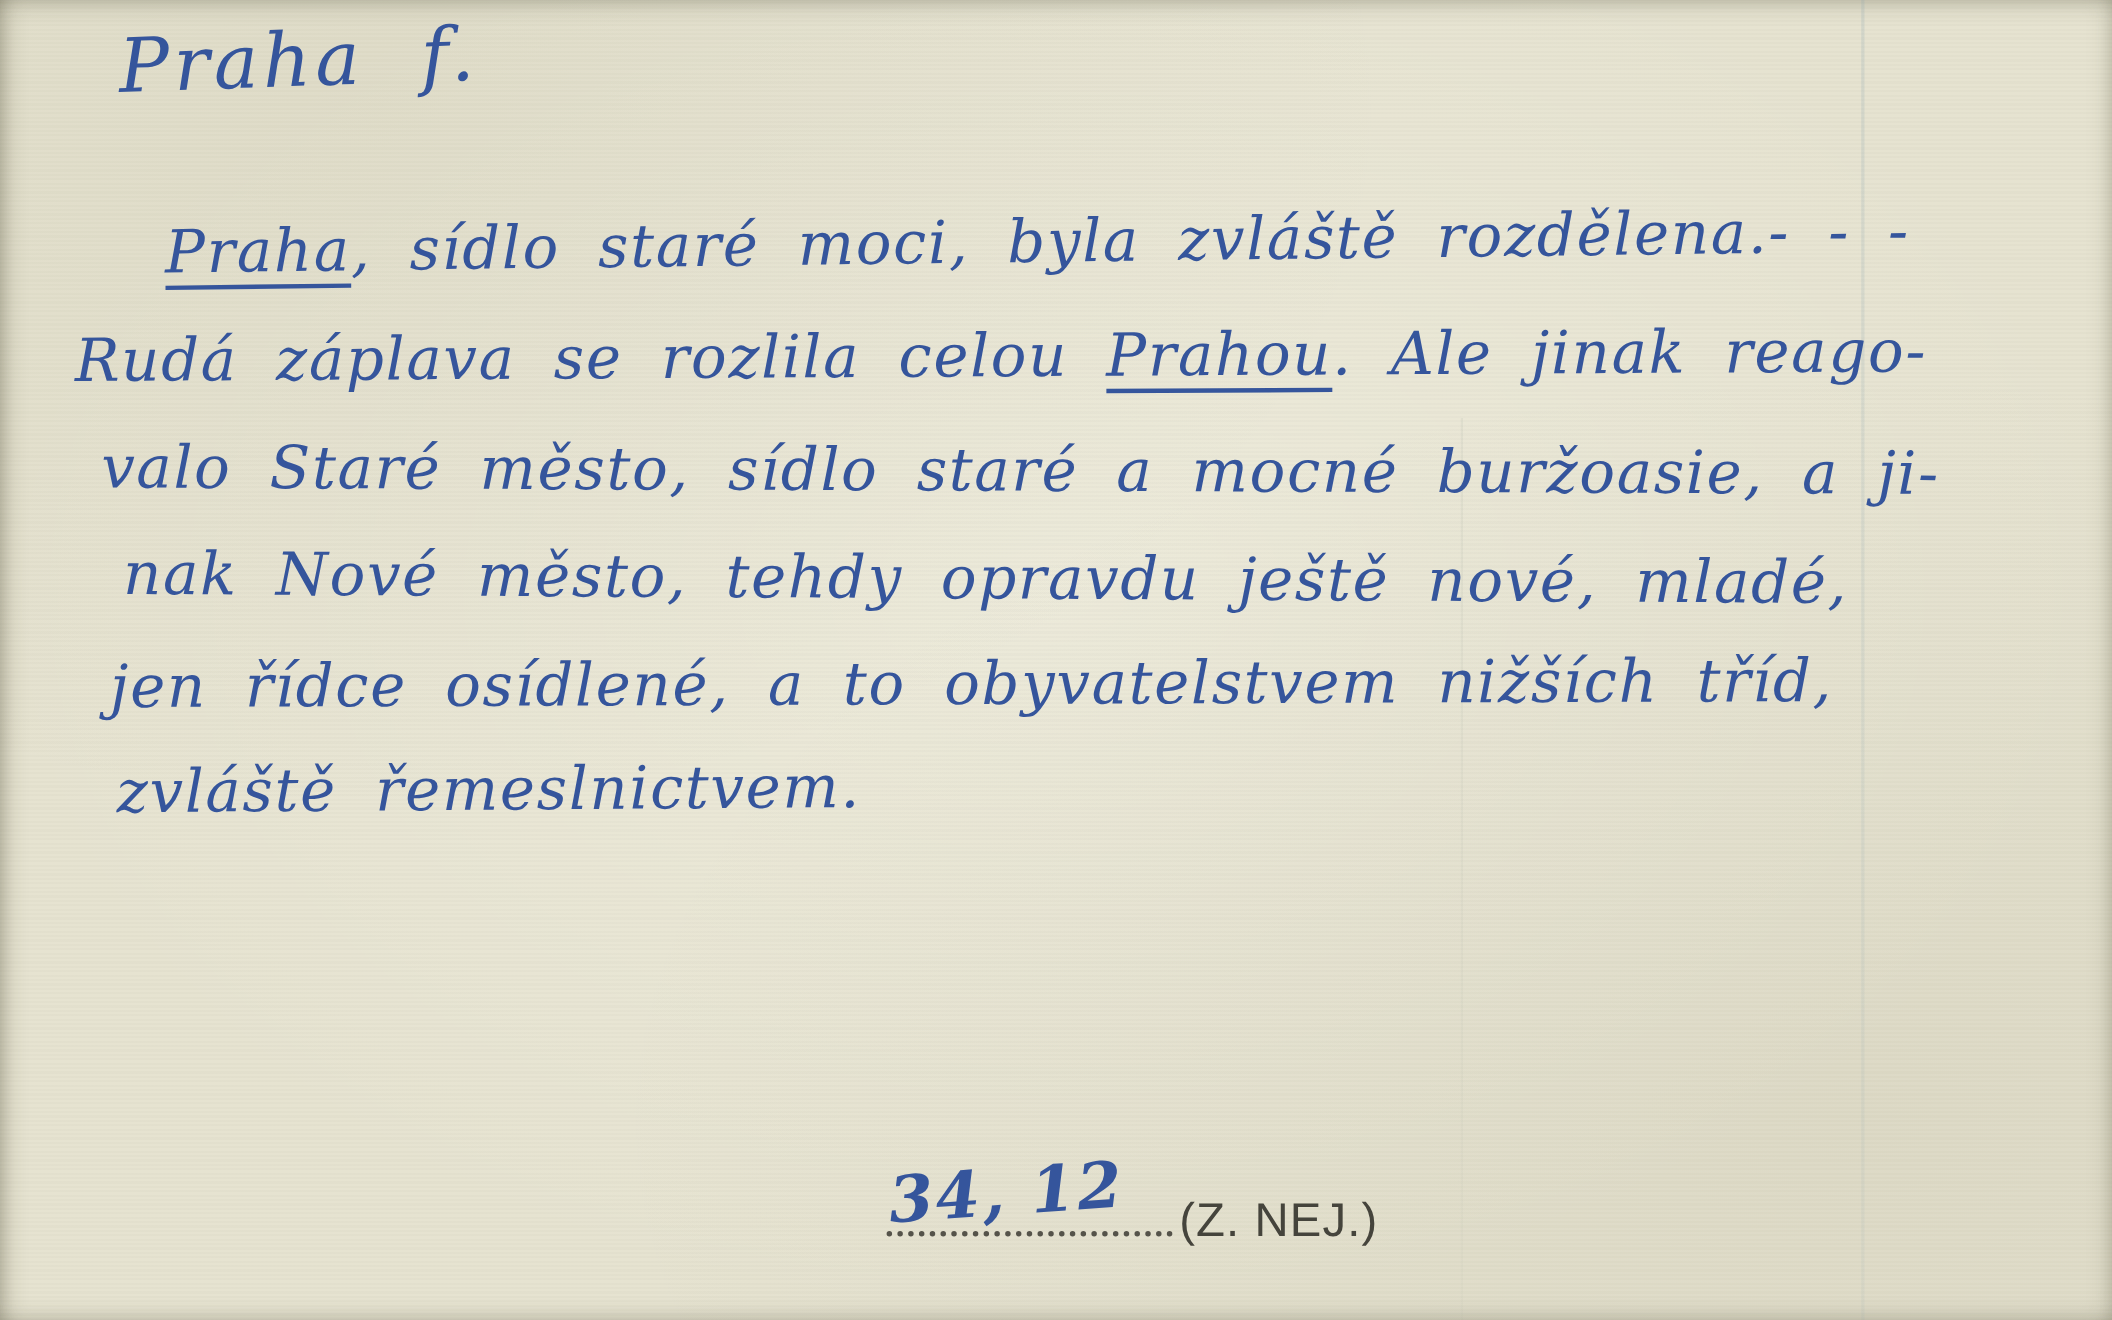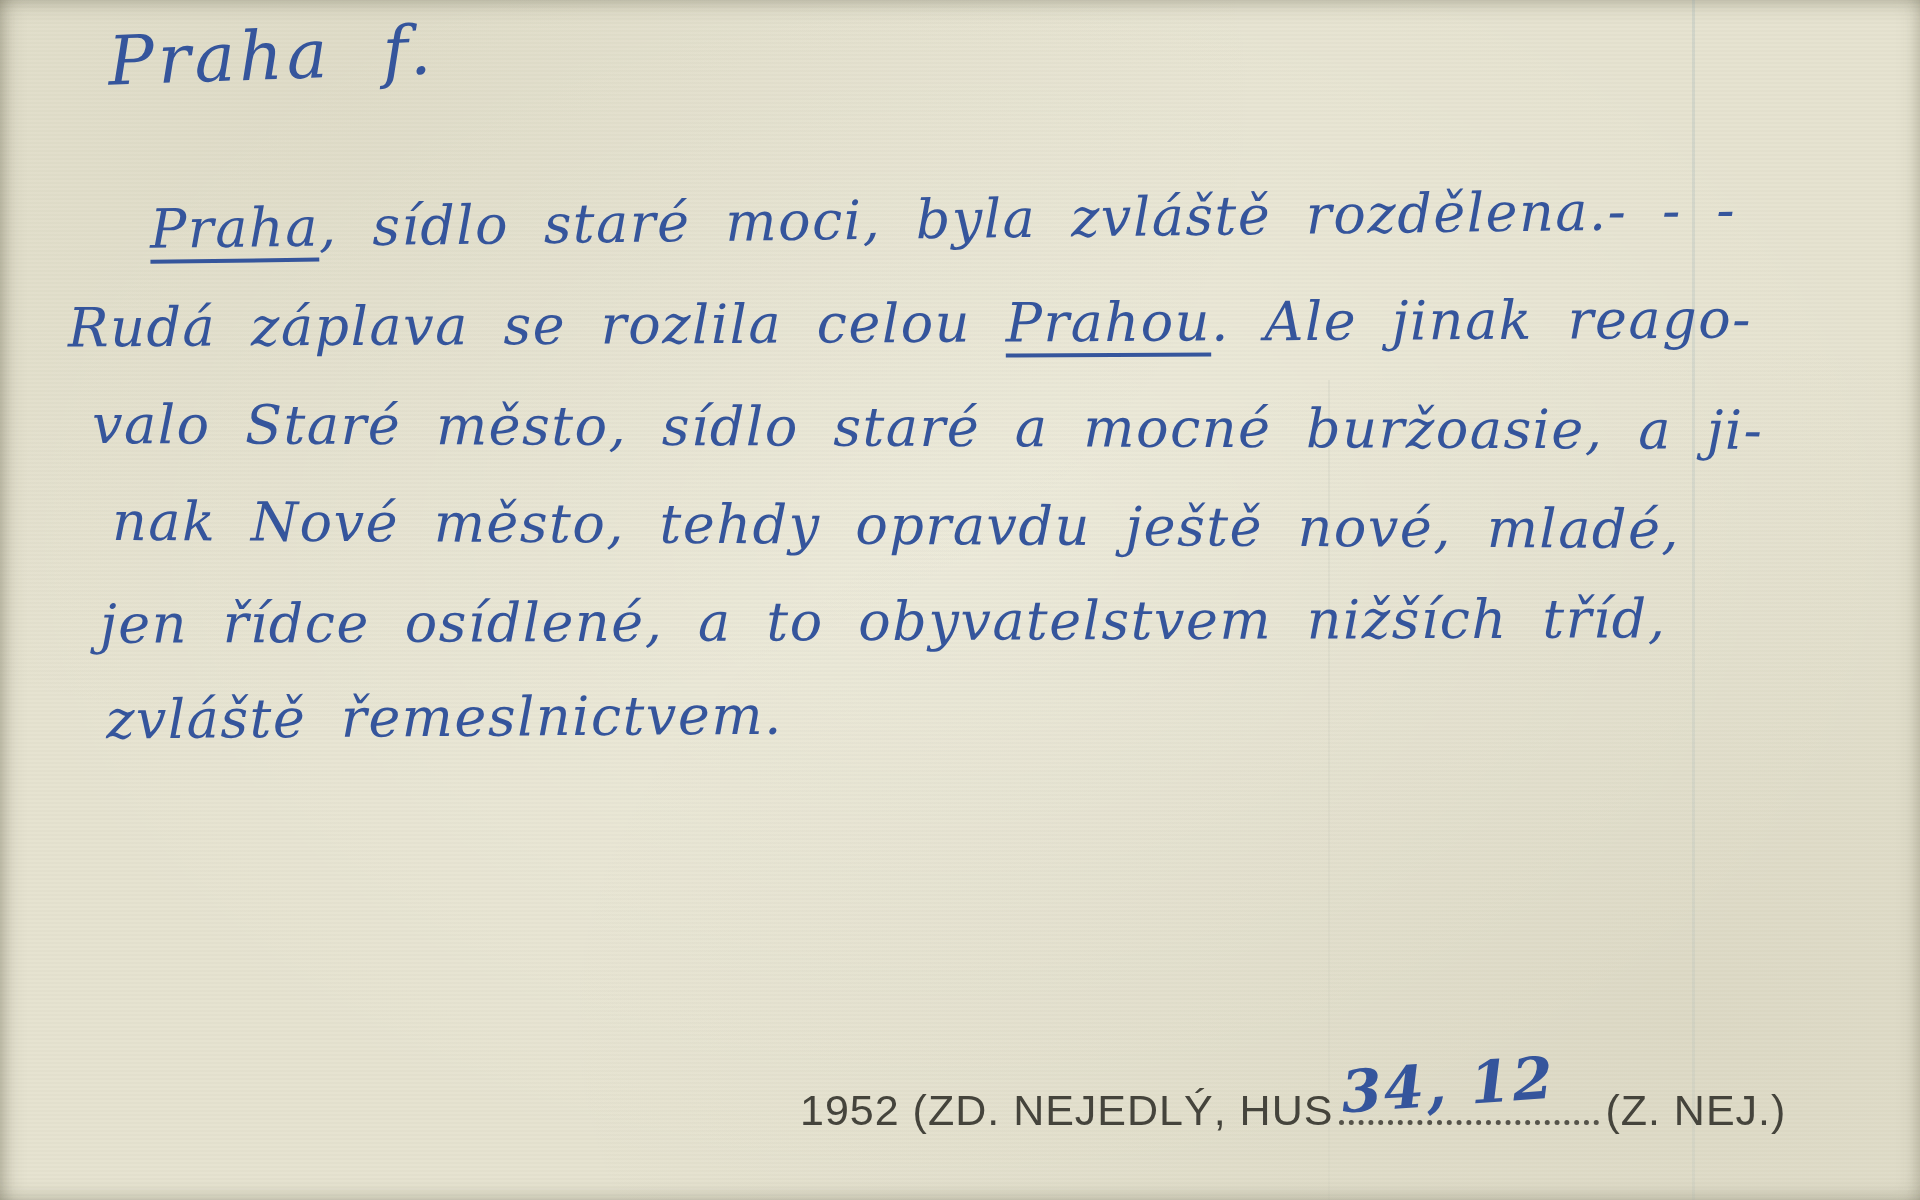--- a/index.html
+++ b/index.html
@@ -95,13 +95,13 @@
 <div class="line hand l2"><span>Rudá záplava se rozlila celou </span><span class="u">Prahou</span><span>. Ale jinak reago-</span></div>
 
 <div class="line hand l3"><span>valo Staré město, sídlo staré a mocné buržoasie, a ji-</span></div>
 
 <div class="line hand l4"><span>nak Nové město, tehdy opravdu ještě nové, mladé,</span></div>
 
 <div class="line hand l5"><span>jen řídce osídlené, a to obyvatelstvem nižších tříd,</span></div>
 
 <div class="line hand l6"><span>zvláště řemeslnictvem.</span></div>
 
-<div class="citation"><span>1952 (ZD. NEJEDLÝ, HUS</span><span class="leader"><span class="handwritten-number hand">34, 12</span></span><span>(Z. NEJ.)</span></div>
+<div class="citation"><span class="leader"><span class="handwritten-number hand">34, 12</span></span><span>(Z. NEJ.)</span></div>
 
 </body></html>

